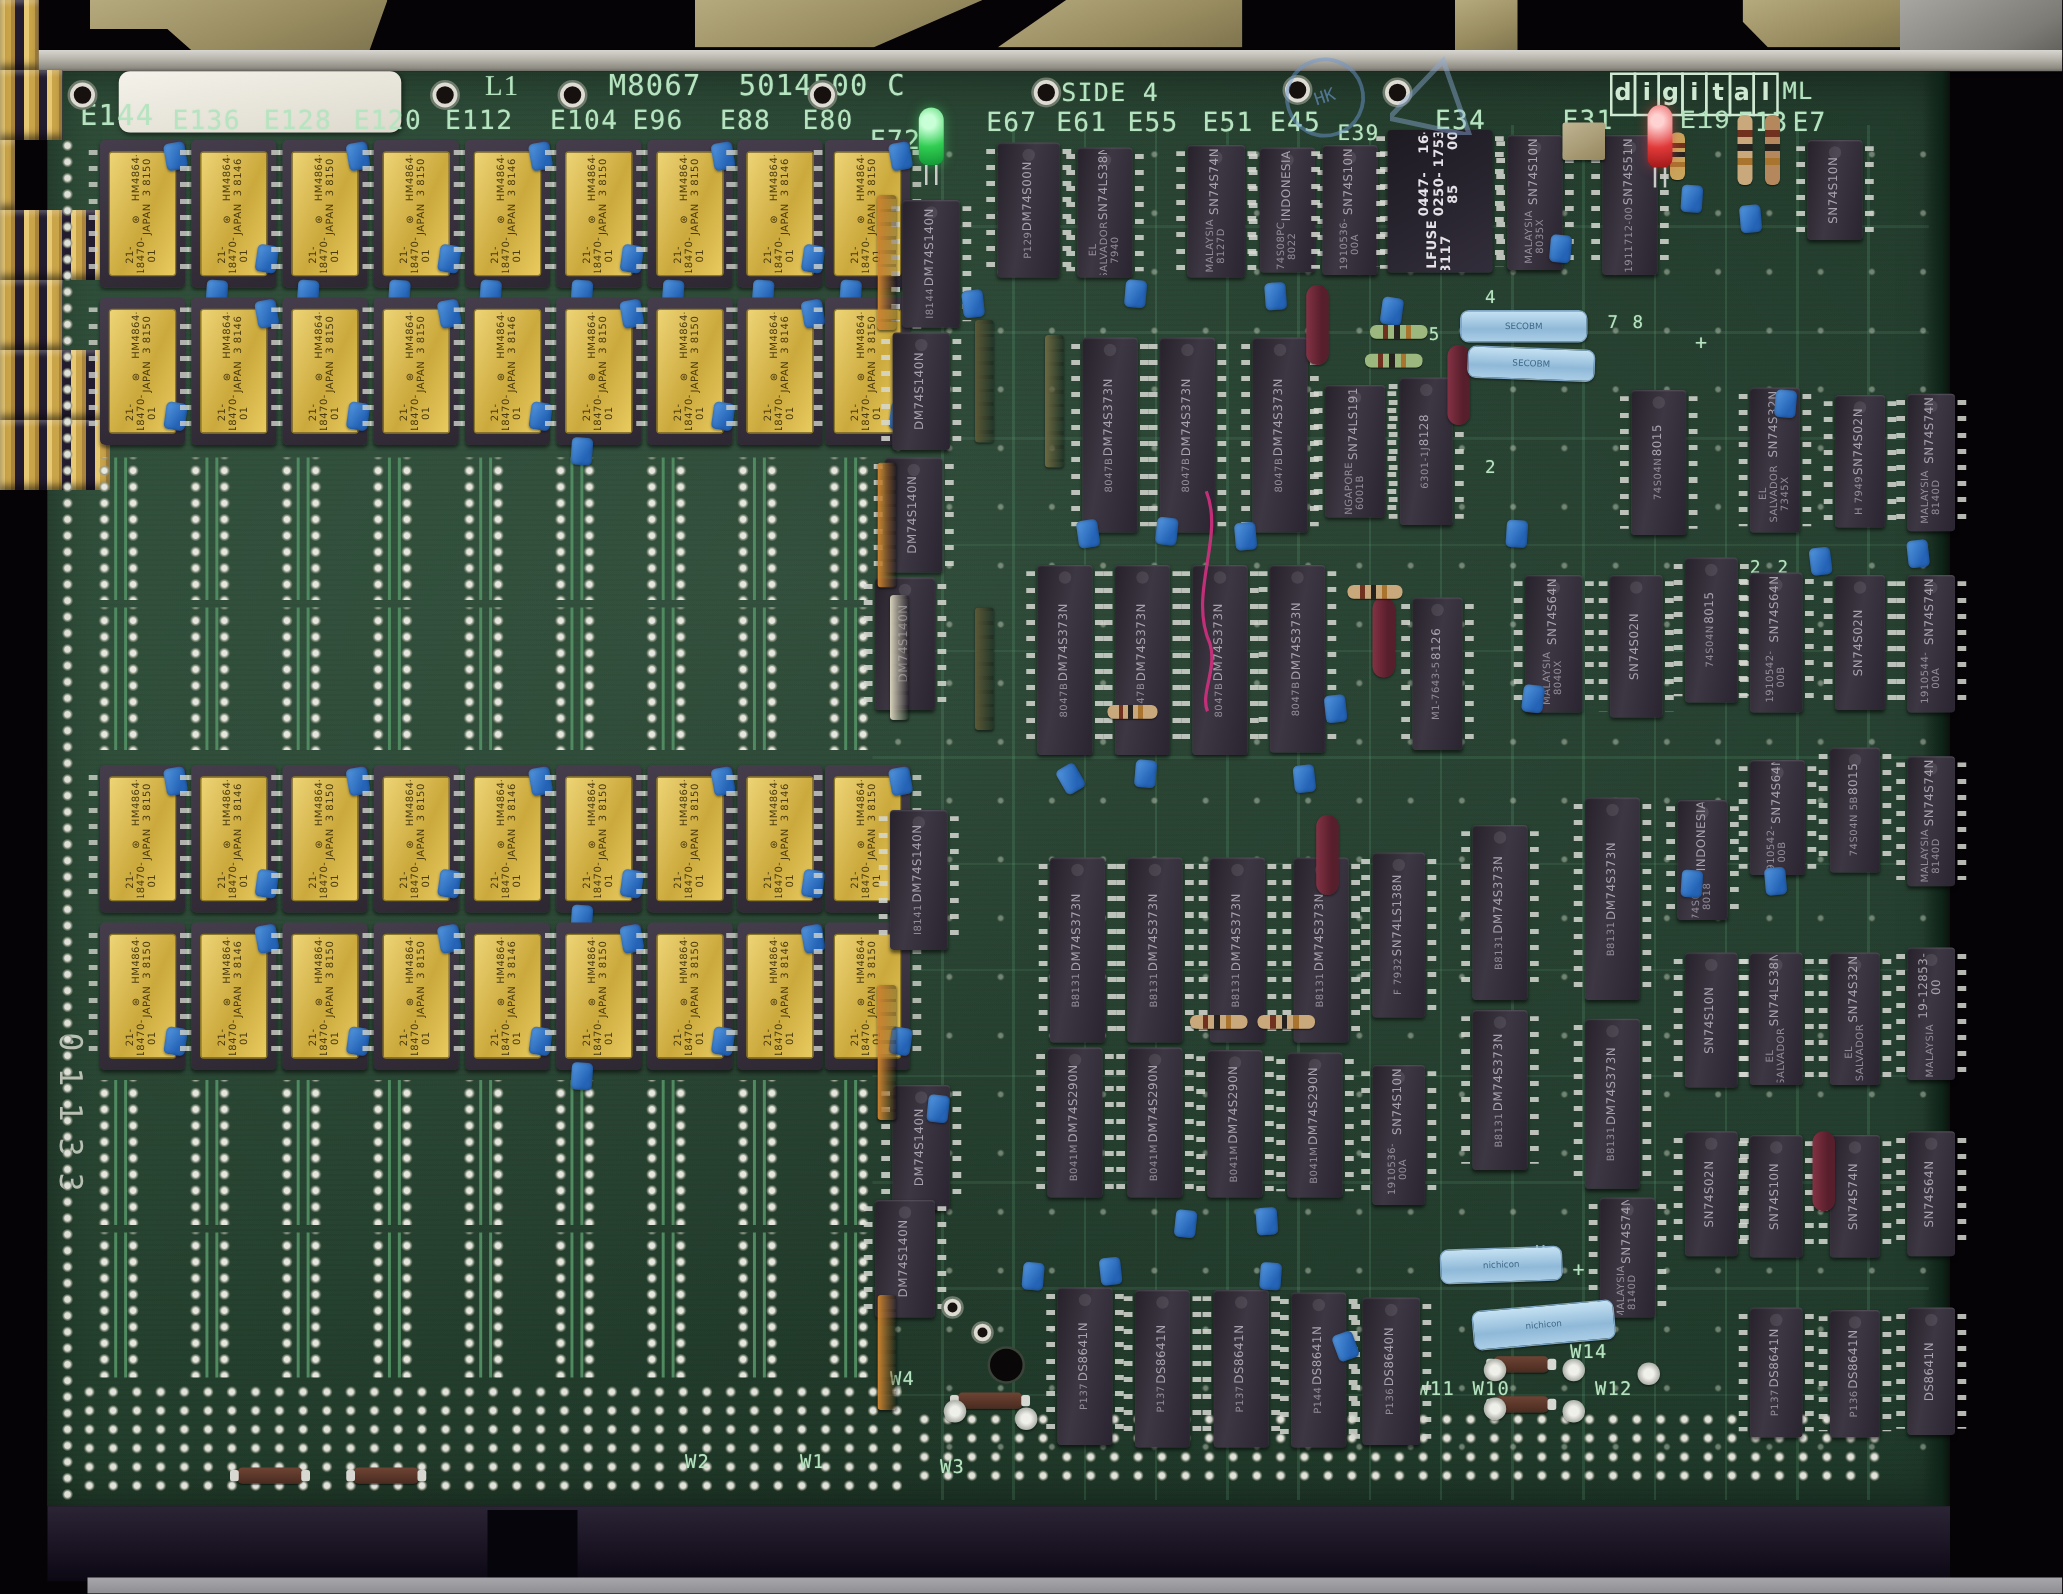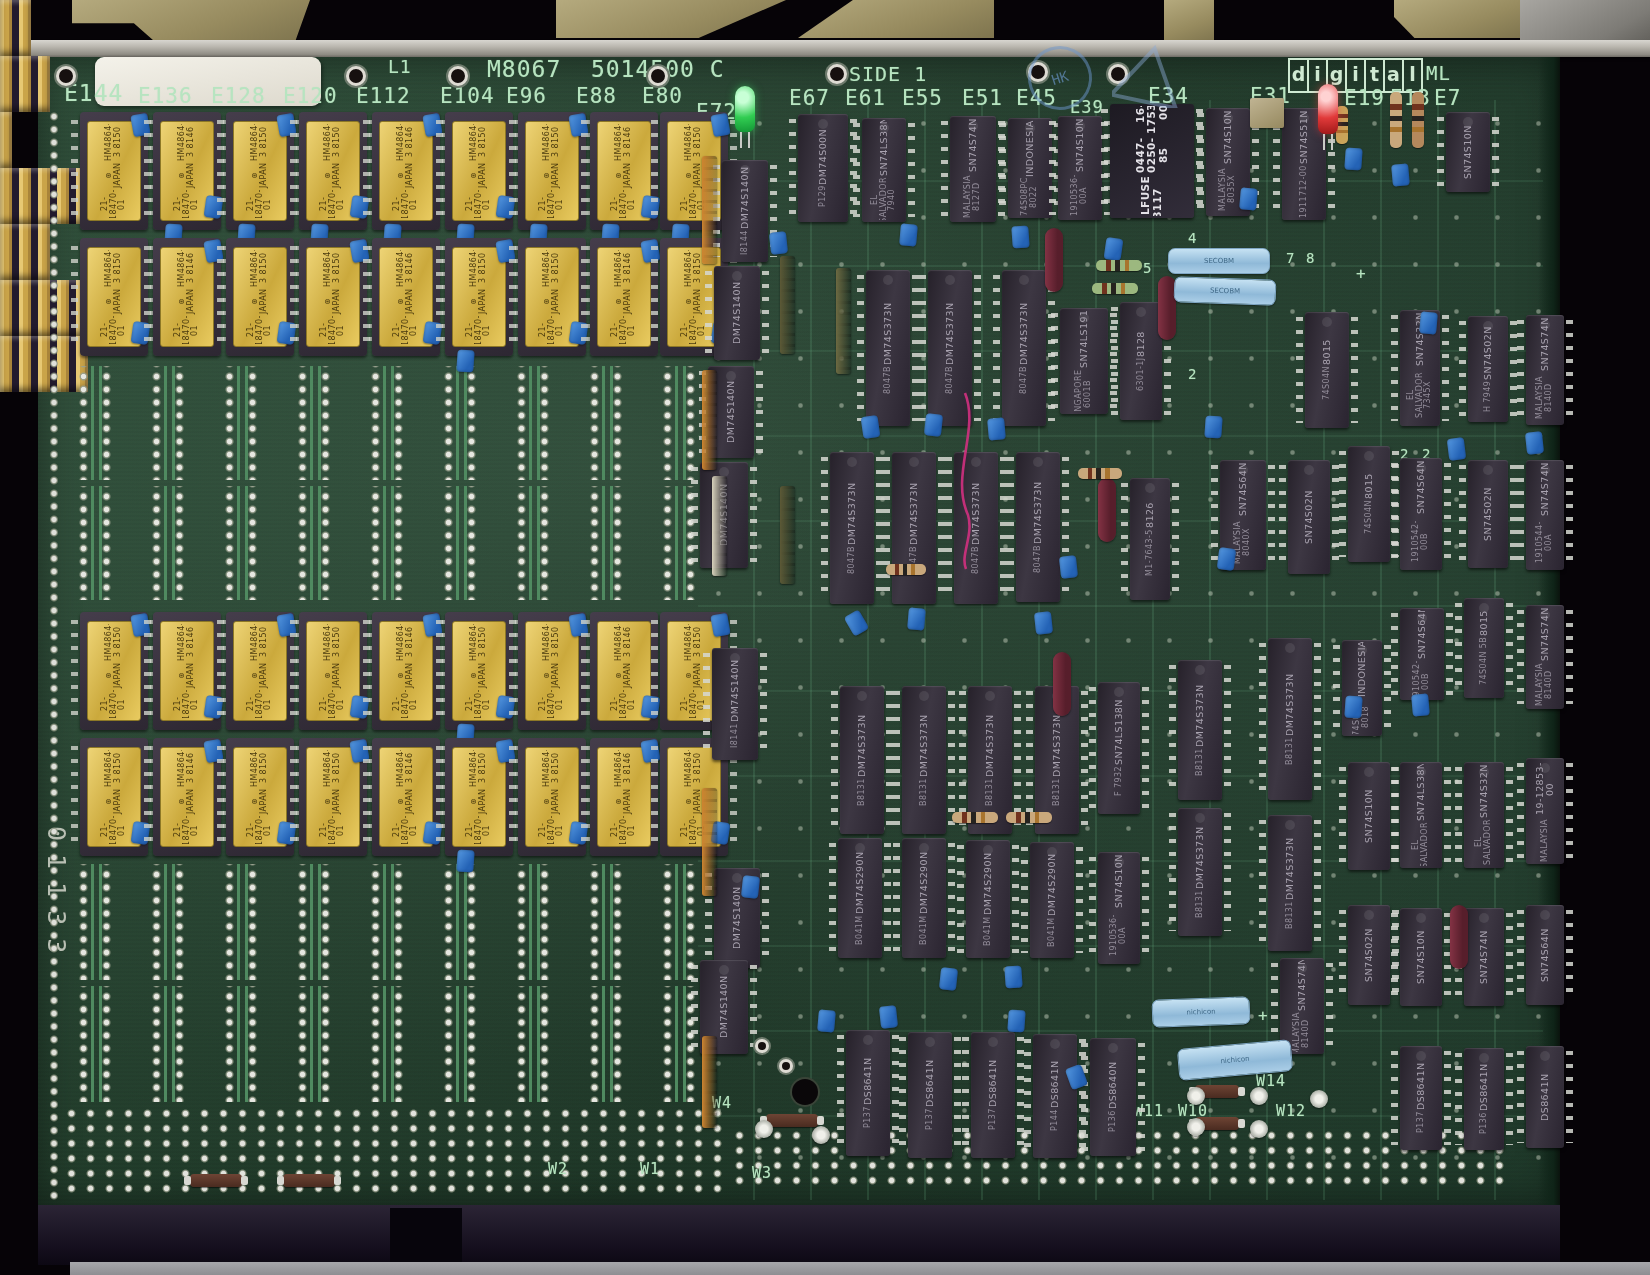--- a/index.html
+++ b/index.html
@@ -142,42 +142,42 @@
 
   <div class="abs" id="scene" style="left:0;top:0;width:1650px;height:1275px;">
       <div class="pads" style="left: 62px; top: 366px; width: 648px; height: 114px;"></div>
       <div class="pads" style="left: 62px; top: 486px; width: 648px; height: 114px;"></div>
       <div class="pads" style="left: 62px; top: 864px; width: 648px; height: 116px;"></div>
       <div class="pads" style="left: 62px; top: 986px; width: 648px; height: 116px;"></div>
       <div class="pads-grid" style="left: 62px; top: 1106px; width: 660px; height: 92px;"></div>
       <div class="pads-grid" style="left: 730px; top: 1128px; width: 780px; height: 60px;"></div>
       <div class="pads-col" style="left: 44px; top: 110px; width: 20px; height: 1090px;"></div>
       <div class="vias" style="left: 698px; top: 100px; width: 845px; height: 1100px; opacity: 0.8;"></div>
-      <div class="silk" style="left: 388px; top: 56px; font-size: 18px;">L1</div>
+      <div class="silk" style="left: 388px; top: 56px; font-size: 23px; font-family: Liberation Serif, serif;">L1</div>
       <div class="silk" style="left: 487px; top: 56px; font-size: 23px;">M8067  5014500 C</div>
-      <div class="silk" style="left: 849px; top: 62px; font-size: 20px;">SIDE 1</div>
+      <div class="silk" style="left: 849px; top: 62px; font-size: 20px;">SIDE 4</div>
       <div class="silk" style="left: 64px; top: 80px; font-size: 23px;">E144</div>
       <div class="silk" style="left: 138px; top: 84px; font-size: 21px;">E136</div>
       <div class="silk" style="left: 211px; top: 84px; font-size: 21px;">E128</div>
       <div class="silk" style="left: 283px; top: 84px; font-size: 21px;">E120</div>
       <div class="silk" style="left: 356px; top: 84px; font-size: 21px;">E112</div>
       <div class="silk" style="left: 440px; top: 84px; font-size: 21px;">E104</div>
       <div class="silk" style="left: 506px; top: 84px; font-size: 21px;">E96</div>
       <div class="silk" style="left: 576px; top: 84px; font-size: 21px;">E88</div>
       <div class="silk" style="left: 642px; top: 84px; font-size: 21px;">E80</div>
       <div class="silk" style="left: 696px; top: 100px; font-size: 21px;">E72</div>
       <div class="silk" style="left: 789px; top: 86px; font-size: 21px;">E67</div>
       <div class="silk" style="left: 845px; top: 86px; font-size: 21px;">E61</div>
       <div class="silk" style="left: 902px; top: 86px; font-size: 21px;">E55</div>
       <div class="silk" style="left: 962px; top: 86px; font-size: 21px;">E51</div>
       <div class="silk" style="left: 1016px; top: 86px; font-size: 21px;">E45</div>
       <div class="silk" style="left: 1070px; top: 86px; font-size: 17px; margin-top: 11px;">E39</div>
       <div class="silk" style="left: 1148px; top: 84px; font-size: 21px;">E34</div>
       <div class="silk" style="left: 1250px; top: 84px; font-size: 21px;">E31</div>
-      <div class="silk" style="left: 1344px; top: 86px; font-size: 21px;">E19</div>
+      <div class="silk" style="left: 1344px; top: 86px; font-size: 21px; font-family: Liberation Mono, monospace;">E19</div>
       <div class="silk" style="left: 1390px; top: 86px; font-size: 21px;">E13</div>
       <div class="silk" style="left: 1434px; top: 86px; font-size: 21px;">E7</div>
       <div class="silk" style="left: 1426px; top: 62px; font-size: 19px;">ML</div>
       <div class="silk" style="left: 548px; top: 1160px; font-size: 15px;">W2</div>
       <div class="silk" style="left: 640px; top: 1160px; font-size: 15px;">W1</div>
       <div class="silk" style="left: 752px; top: 1164px; font-size: 15px;">W3</div>
       <div class="silk" style="left: 712px; top: 1094px; font-size: 15px;">W4</div>
       <div class="silk" style="left: 1256px; top: 1072px; font-size: 15px;">W14</div>
       <div class="silk" style="left: 1276px; top: 1102px; font-size: 15px;">W12</div>
       <div class="silk" style="left: 1134px; top: 1102px; font-size: 15px;">W11</div>

